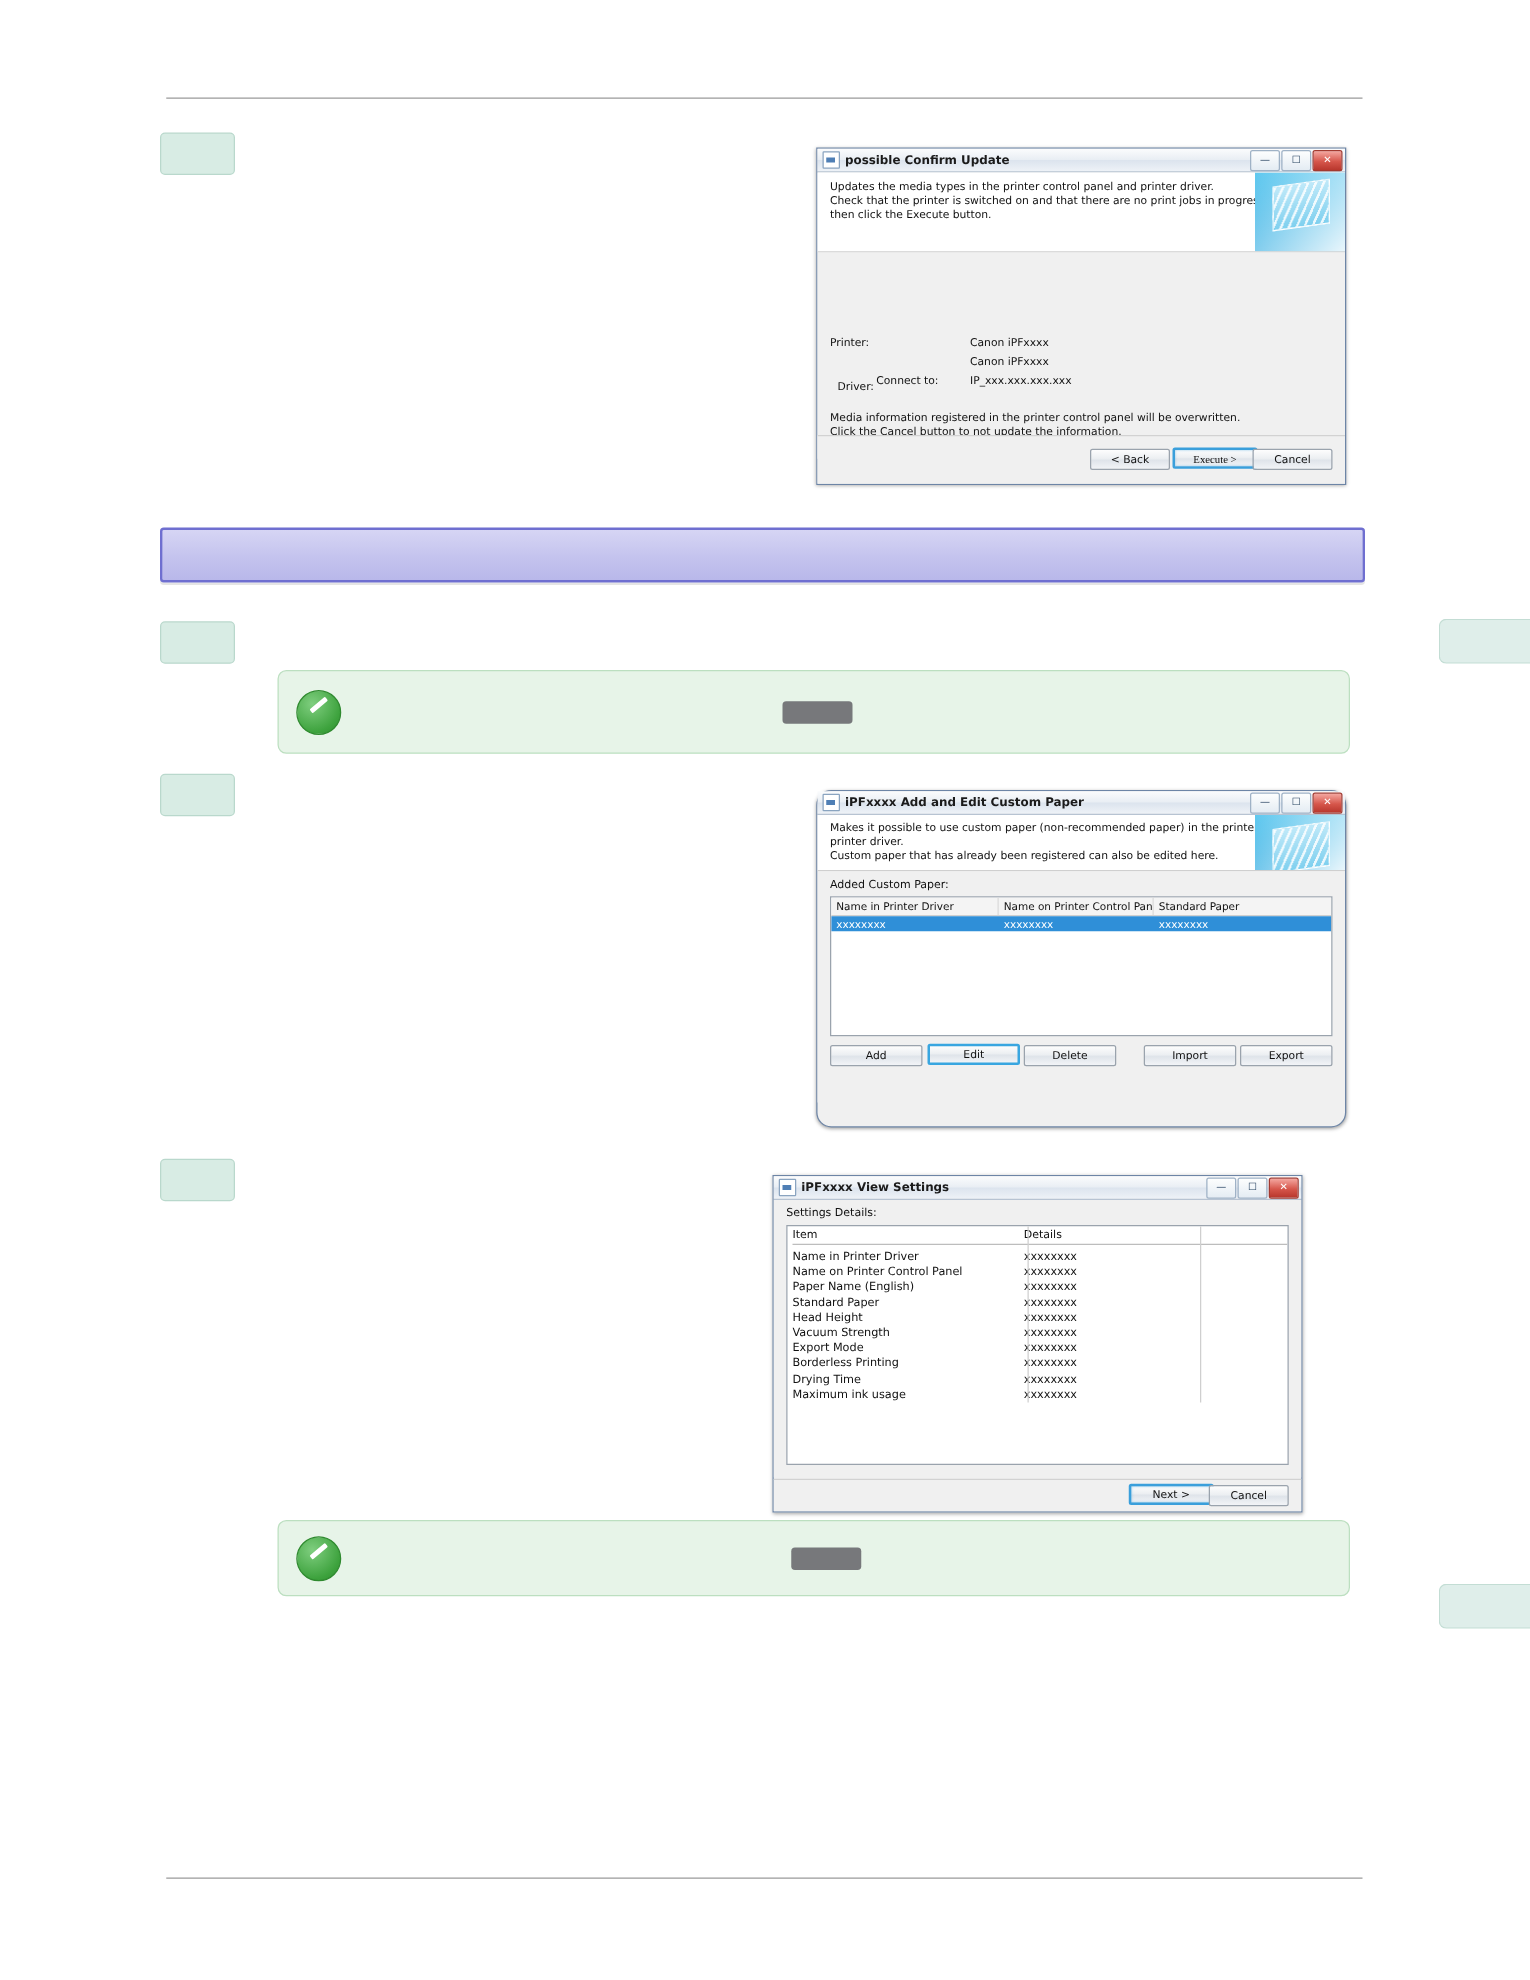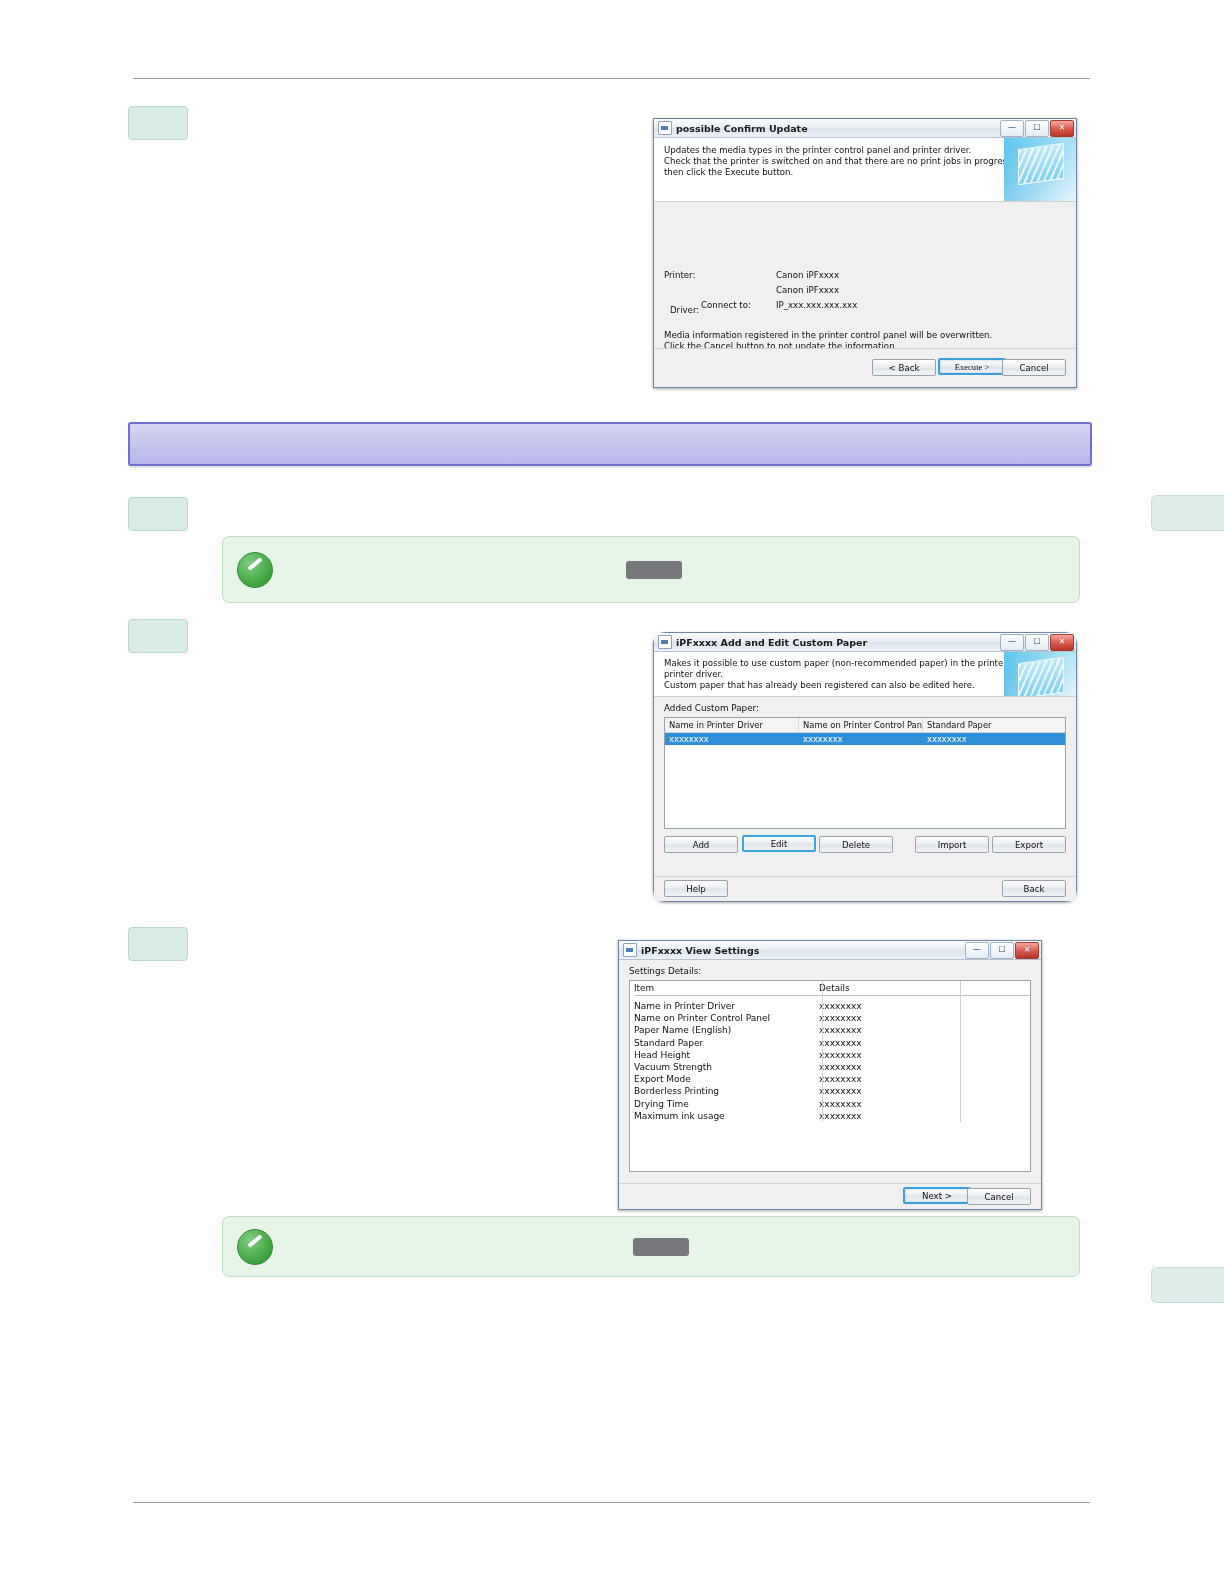--- a/index.html
+++ b/index.html
@@ -414,24 +414,20 @@
       </div>
     </div>
 
     <div class="btn" style="left:10px; top:139px; width:74px;">Add</div>
     <div class="btn highlight" style="left:88px; top:138px; width:74px;">Edit</div>
     <div class="btn" style="left:165px; top:139px; width:74px;">Delete</div>
     <div class="btn" style="left:261px; top:139px; width:74px;">Import</div>
     <div class="btn" style="left:338px; top:139px; width:74px;">Export</div>
   </div>
 
-  <div style="position:absolute; left:0; right:0; bottom:0; height:24px; border-top:1px solid #d2d2d2; background:#f0f0f0;">
-    <div class="btn" style="left:10px; top:3px; width:64px;">Help</div>
-    <div class="btn" style="left:348px; top:3px; width:64px;">Back</div>
-  </div>
 </div>
 
 <div class="dialog" style="left:618px; top:940px; width:422px; height:268px;">
   <div class="dlg-titlebar">
     <span class="dlg-icon"></span>
     <span class="dlg-title">iPFxxxx View Settings</span>
     <span class="win-btns">
       <span class="win-btn">
           <span class="g">—</span>
         </span>

